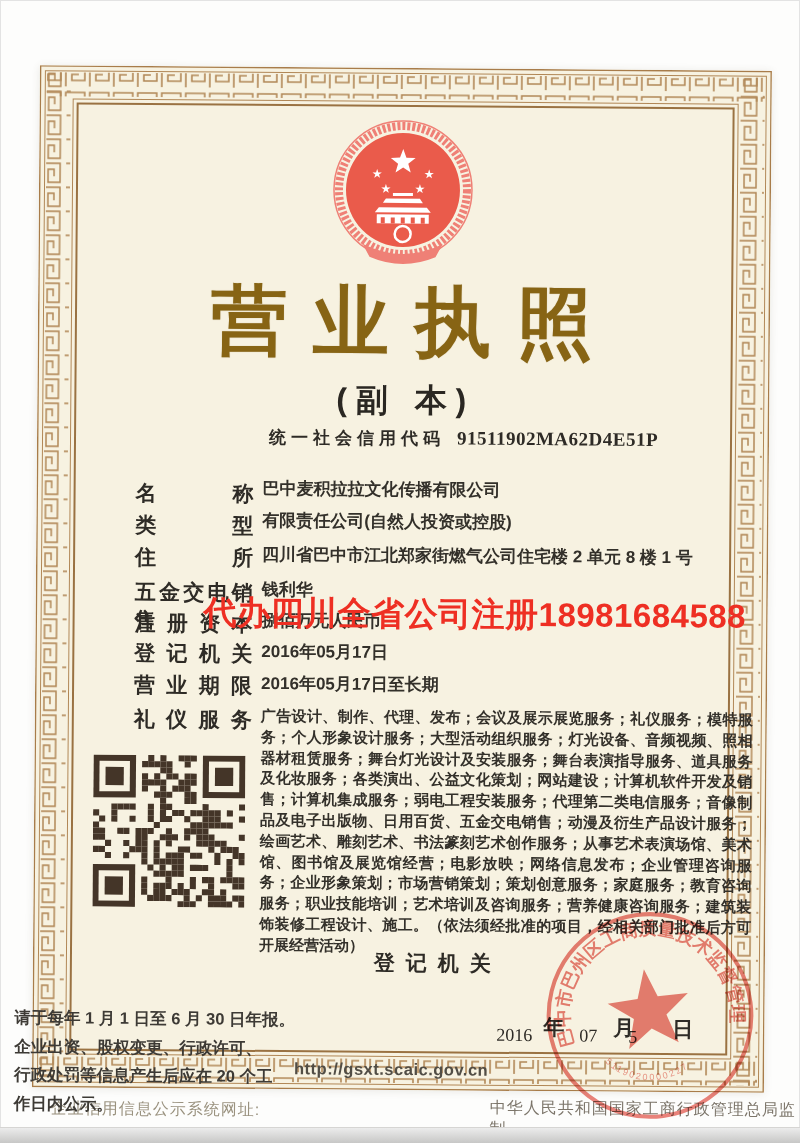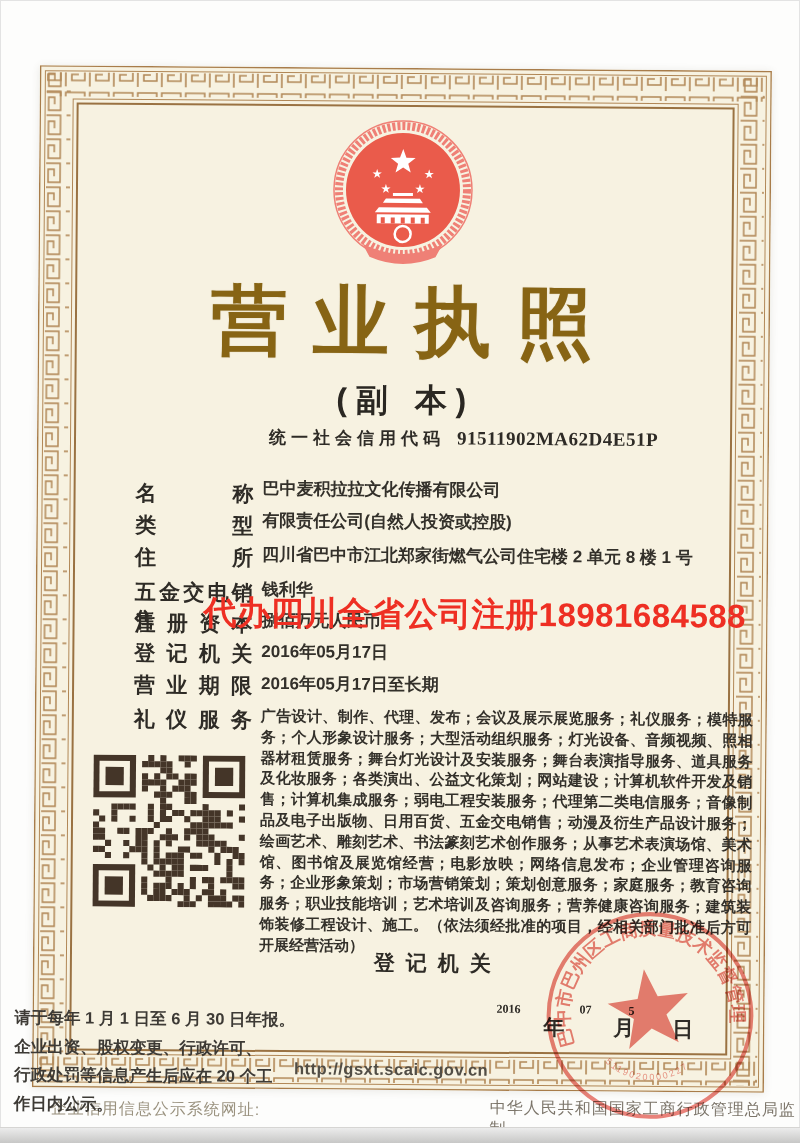--- a/index.html
+++ b/index.html
@@ -25,21 +25,21 @@
           text-align:justify;text-align-last:justify;color:#2e2b26;}
   .fvalue{position:absolute;left:127px;width:500px;font-size:17px;font-weight:700;color:#33302a;}
   .fvalue.scope{font-size:15px;font-weight:700;line-height:20.8px;width:492px;text-align:justify;}
   .watermark{position:absolute;left:204px;top:592px;font-size:33px;font-weight:600;
              color:#ee2f23;white-space:nowrap;z-index:30;letter-spacing:.5px;}
   .qr{position:absolute;left:95px;top:757px;}
   .registry{position:absolute;left:377px;top:949px;font-size:21px;font-weight:700;
             letter-spacing:11px;color:#2e2b26;}
   .seal{position:absolute;left:540px;top:900px;z-index:25;mix-blend-mode:multiply;opacity:.92;}
   .dpart{position:absolute;font-size:21px;font-weight:700;color:#2e2b26;}
-  .dnum{position:absolute;font-family:"Liberation Serif",serif;font-size:12px;font-weight:700;color:#2e2b26;}
+  .dnum{position:absolute;font-family:"Liberation Serif",serif;font-size:18px;font-weight:400;color:#2e2b26;margin-top:23px;}
   .notice{position:absolute;left:18px;top:1006px;width:256px;z-index:20;}
   .notice div{font-size:16.5px;font-weight:600;line-height:28.5px;color:#3d3a35;white-space:nowrap;}
   .url{position:absolute;left:298px;top:1060px;font-size:16.5px;font-weight:700;
        letter-spacing:.5px;color:#514d45;z-index:20;}
   .foot-l{position:absolute;left:55px;top:1101px;font-size:16px;color:#9a927f;letter-spacing:1px;}
   .foot-r{position:absolute;left:494px;top:1097px;font-size:16px;color:#7c756a;letter-spacing:1px;}
   .bottom-edge{position:absolute;left:0;right:0;bottom:0;height:15px;
                background:linear-gradient(#ececec,#c7c7c6);border-top:1px solid #d6d5d3;z-index:40;}
 </style>
 </head>

